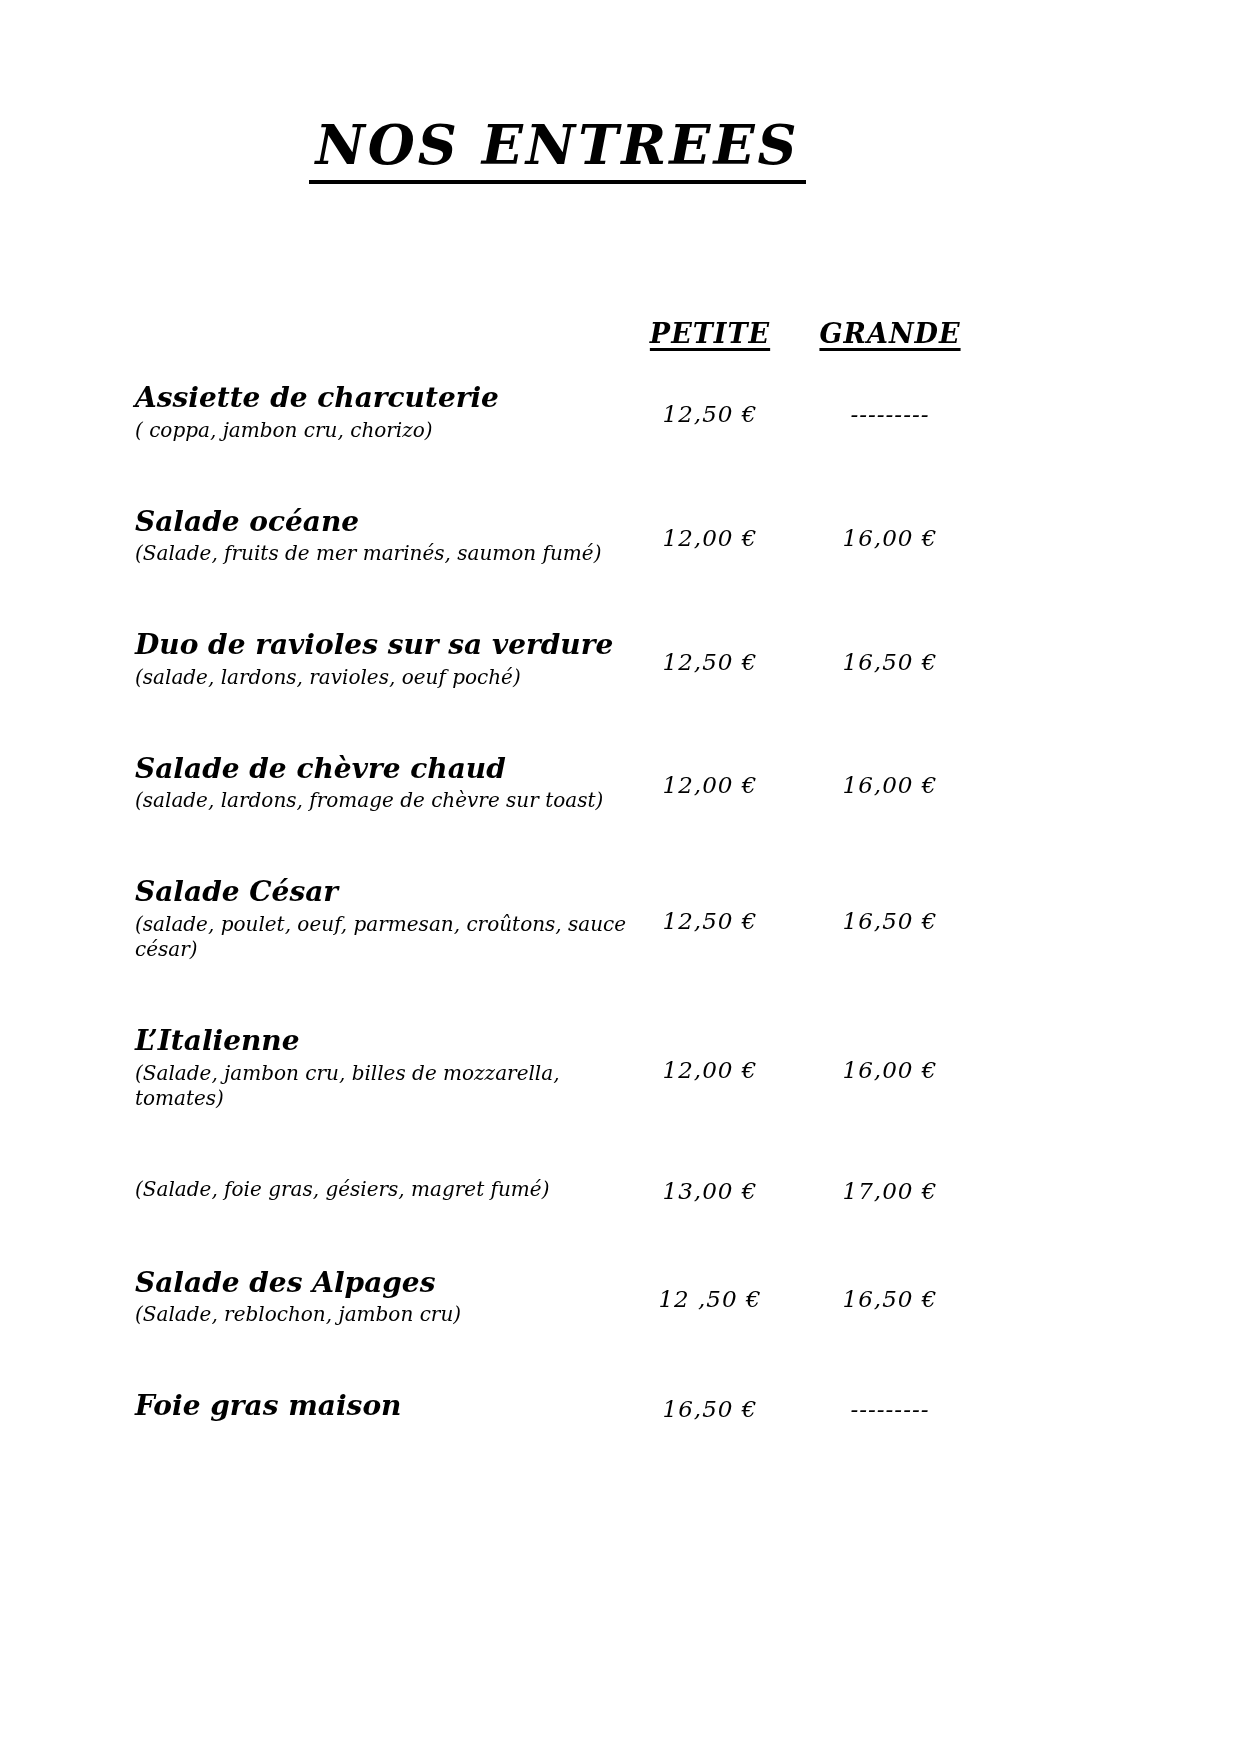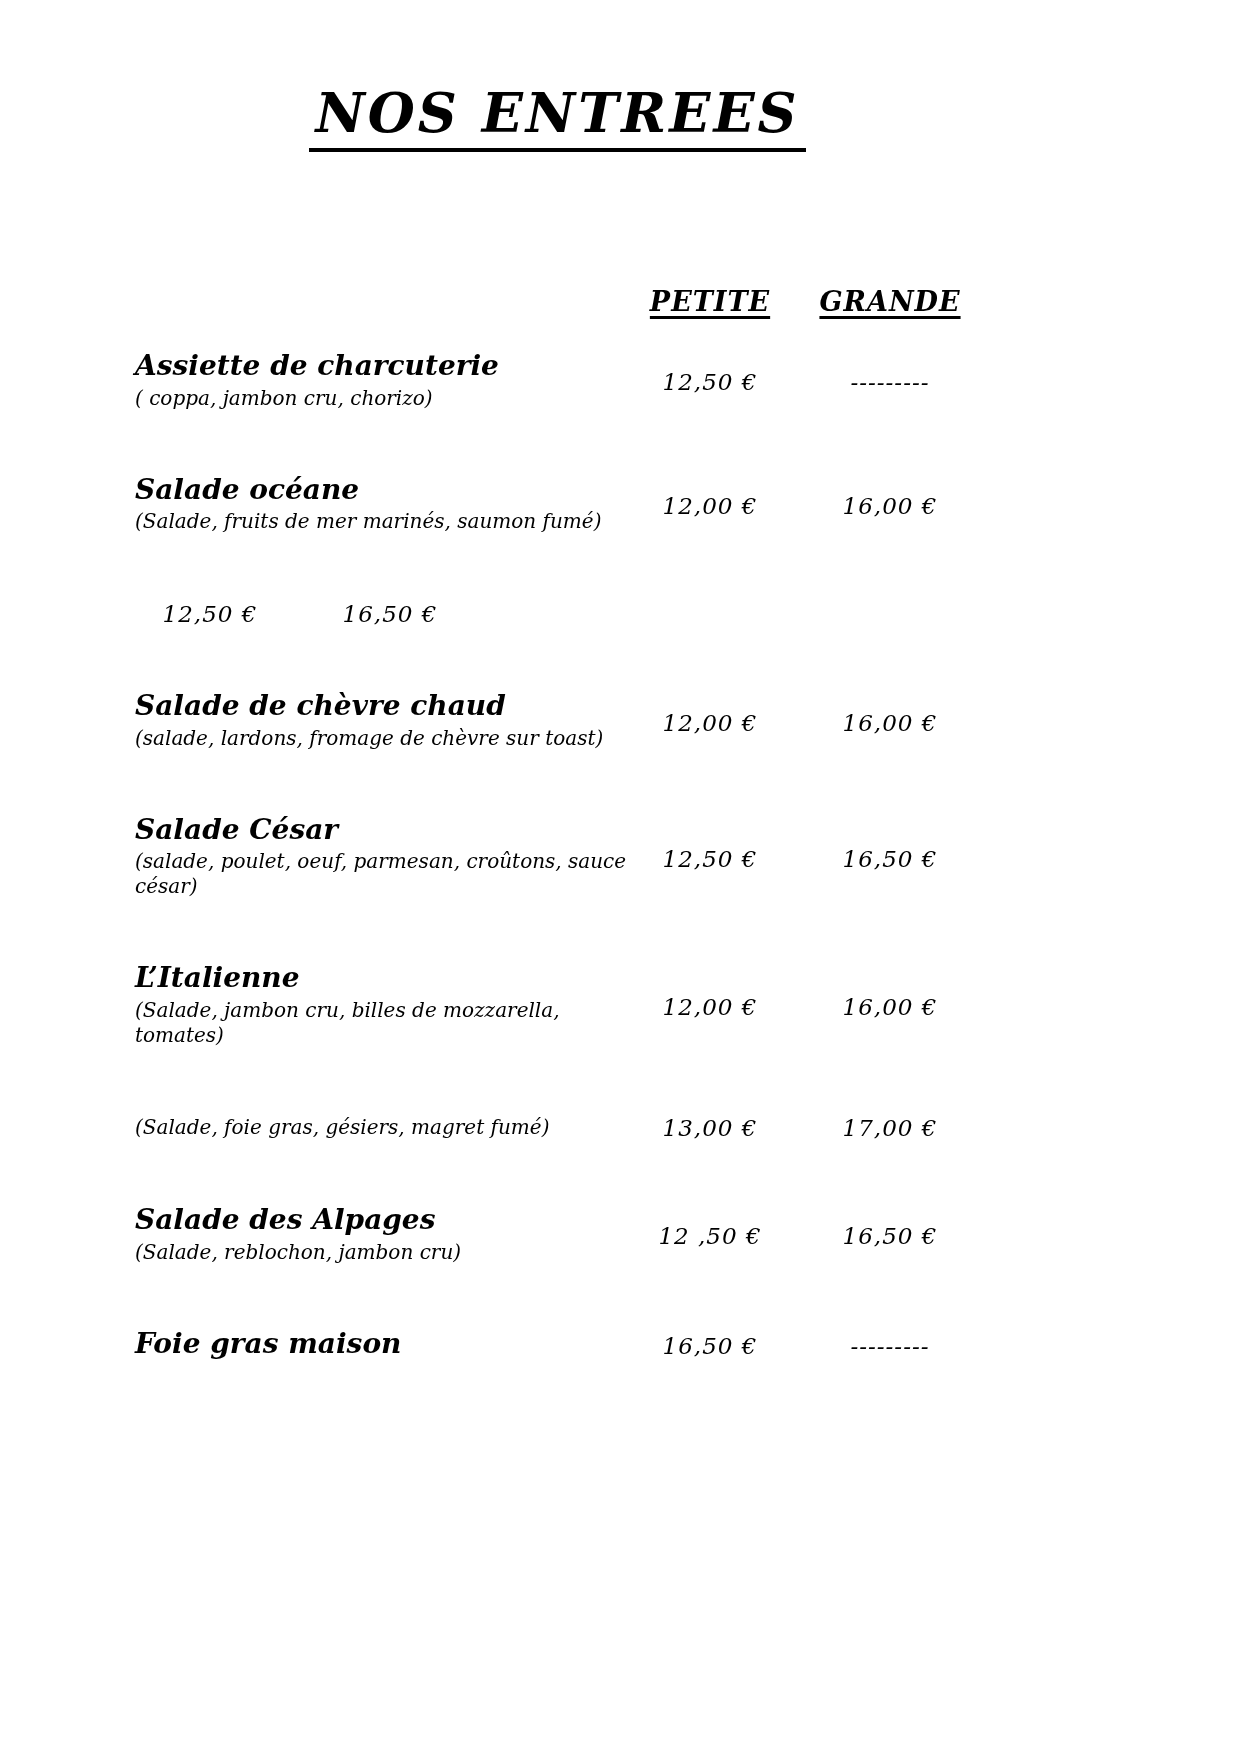--- a/index.html
+++ b/index.html
@@ -9,21 +9,21 @@
   }
   body {
     width: 1241px;
     height: 1755px;
     color: #000000;
     font-family: "DejaVu Serif", serif;
     font-style: italic;
     overflow: hidden;
   }
   .page {
-    padding: 82px 0 0 135px;
+    padding: 114px 0 0 135px;
     box-sizing: border-box;
     width: 1241px;
     height: 1755px;
   }
   
   .title-wrap {
     width: 1106px; 
     margin-left: -135px;
     padding-right: 0;
     width: 1241px;
@@ -114,20 +114,24 @@
     <div class="row">
       <div class="item-text">
         <div class="item-name">Salade océane</div>
         <div class="item-desc">(Salade, fruits de mer marinés, saumon fumé)</div>
       </div>
       <div class="price petite">12,00 €</div>
       <div class="price grande">16,00 €</div>
     </div>
 
     <div class="row">
+      <div class="item-text">
+        <div class="item-name">Duo de ravioles sur sa verdure</div>
+        <div class="item-desc">(salade, lardons, ravioles, oeuf poché)</div>
+      </div>
       <div class="price petite">12,50 €</div>
       <div class="price grande">16,50 €</div>
     </div>
 
     <div class="row">
       <div class="item-text">
         <div class="item-name">Salade de chèvre chaud</div>
         <div class="item-desc">(salade, lardons, fromage de chèvre sur toast)</div>
       </div>
       <div class="price petite">12,00 €</div>

